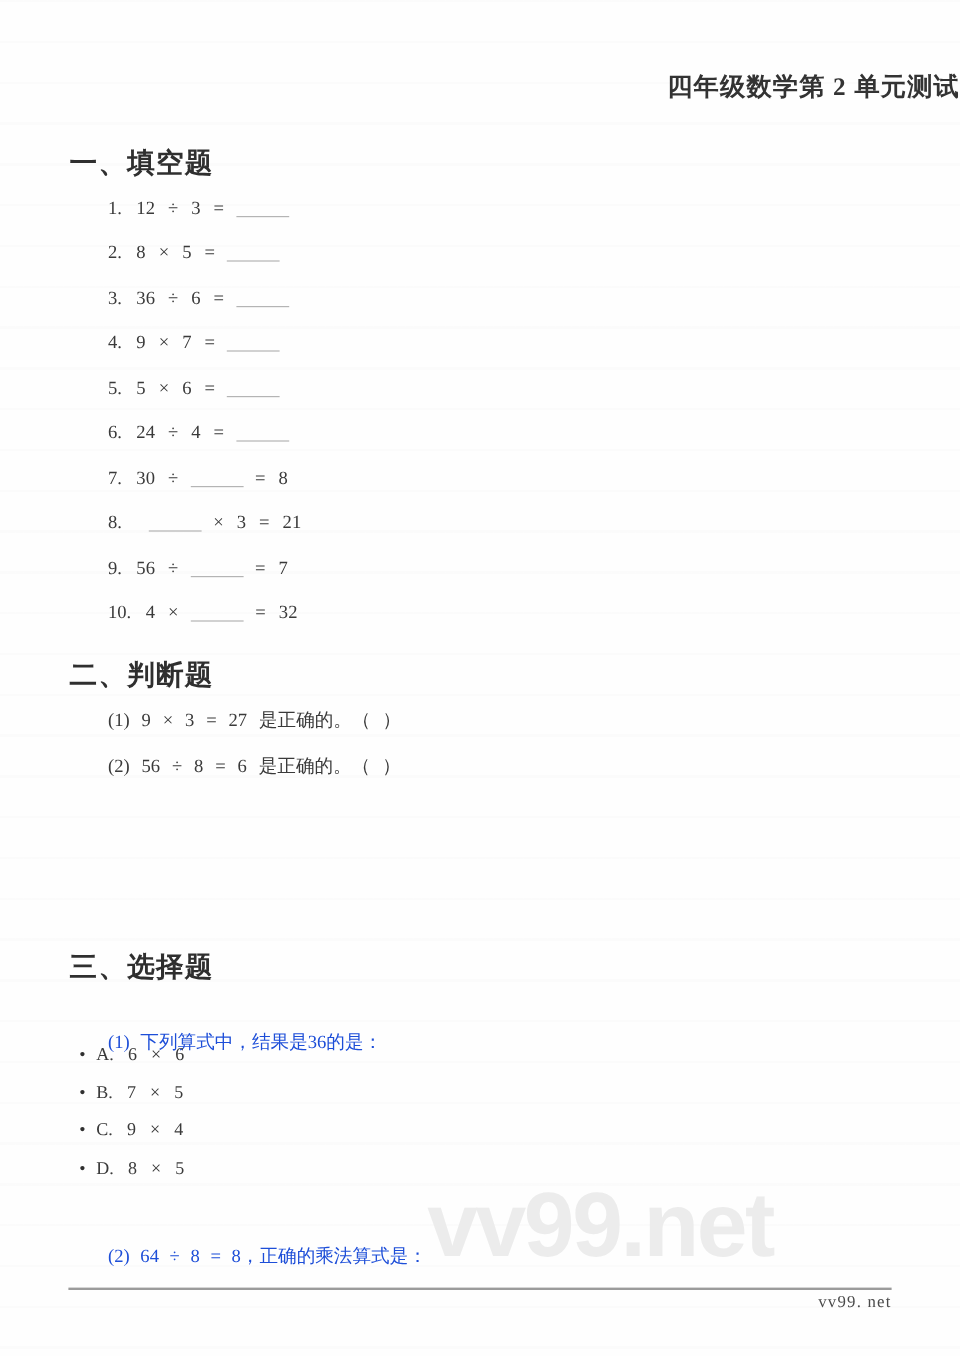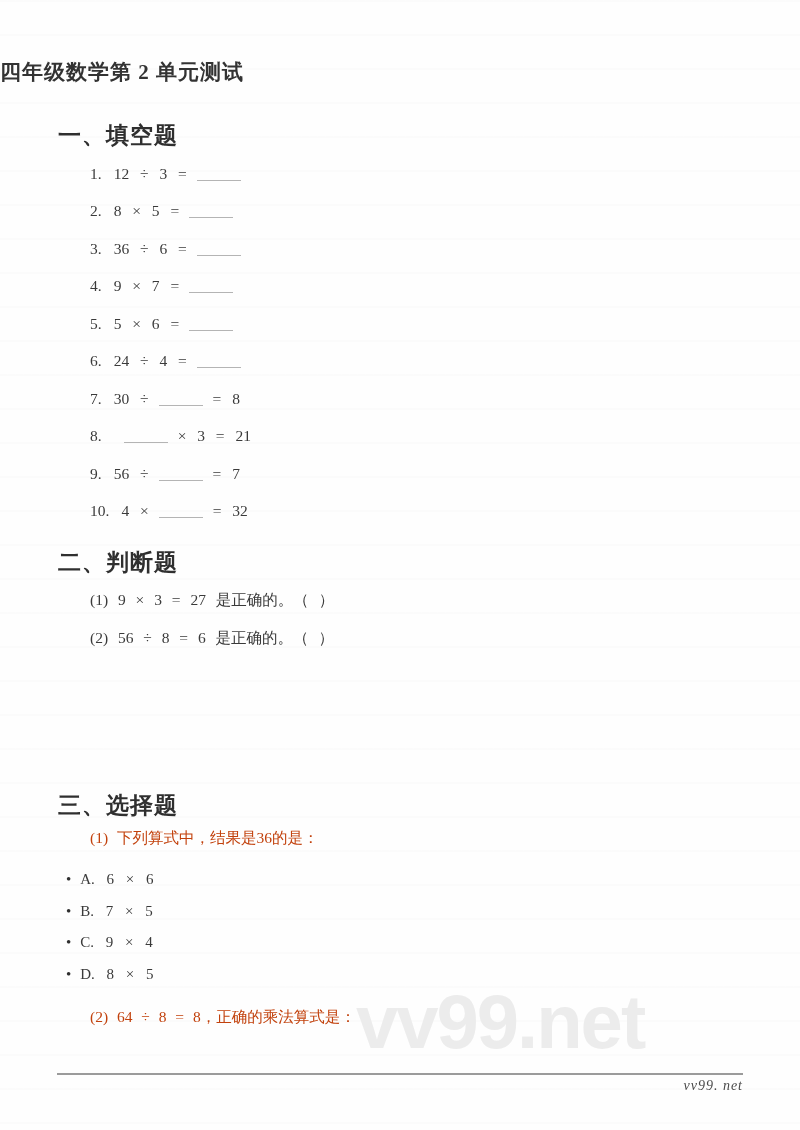--- a/index.html
+++ b/index.html
@@ -20,21 +20,21 @@
     background: repeating-linear-gradient(
       to bottom,
       rgba(0,0,0,0.012) 0px, rgba(0,0,0,0.012) 2px,
       rgba(255,255,255,0) 2px, rgba(255,255,255,0) 34px);
     pointer-events: none;
   }
   .doc-title {
     position: absolute;
     top: 58px; left: 0; right: 0;
     height: 28px;
-    text-align: left;
+    text-align: right;
     font-size: 21px;
     font-weight: 700;
     letter-spacing: 1px;
     color: #333333;
   }
   .sec-heading {
     position: absolute;
     left: 58px;
     height: 26px;
     font-family: "Liberation Sans", "DejaVu Sans", sans-serif;
@@ -74,21 +74,22 @@
   .judge-text { word-spacing: 6px; }
 
   .prompt-row {
     position: absolute;
     left: 90px;
     height: 26px;
     display: flex;
     align-items: center;
     font-size: 15.5px;
     word-spacing: 5px;
-    color: #c2410c;
+    color: #1d4ed8;
+    margin-top: 30px;
   }
   #choice-q1 { top: 825px; }
   #choice-q2 { top: 1004px; }
 
   .option-list { position: absolute; left: 66px; top: 864px; list-style: none; }
   .option-row {
     height: 31.5px;
     display: flex;
     align-items: center;
     font-size: 15px;
@@ -121,21 +122,20 @@
     width: 686px;
     height: 2px;
     background: #9b9b9b;
   }
   .footer-credit {
     position: absolute;
     top: 1078px;
     left: 57px;
     width: 686px;
     text-align: right;
-    font-style: italic;
     font-size: 14px;
     color: #4a4a4a;
     letter-spacing: 1px;
   }
   .content { position: relative; z-index: 1; }
 </style>
 </head>
 <body>
 
 <div class="page">

